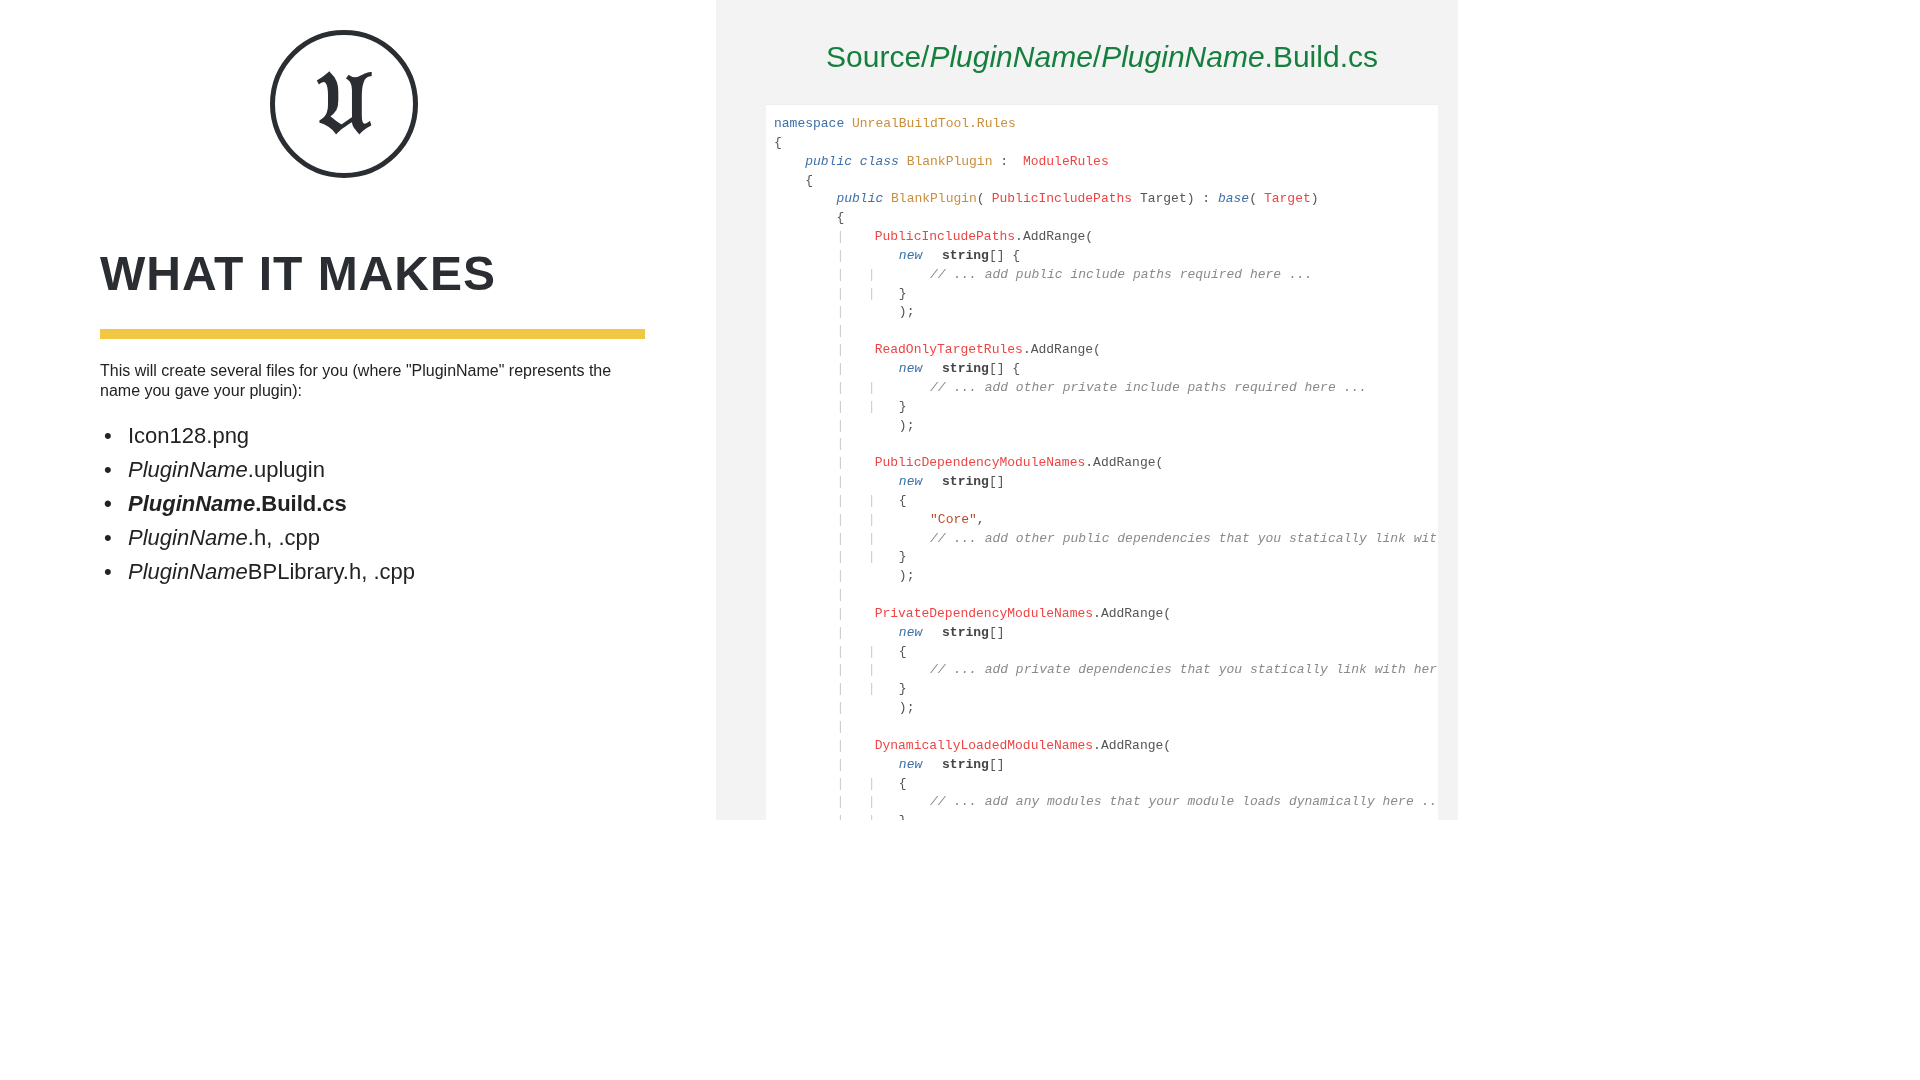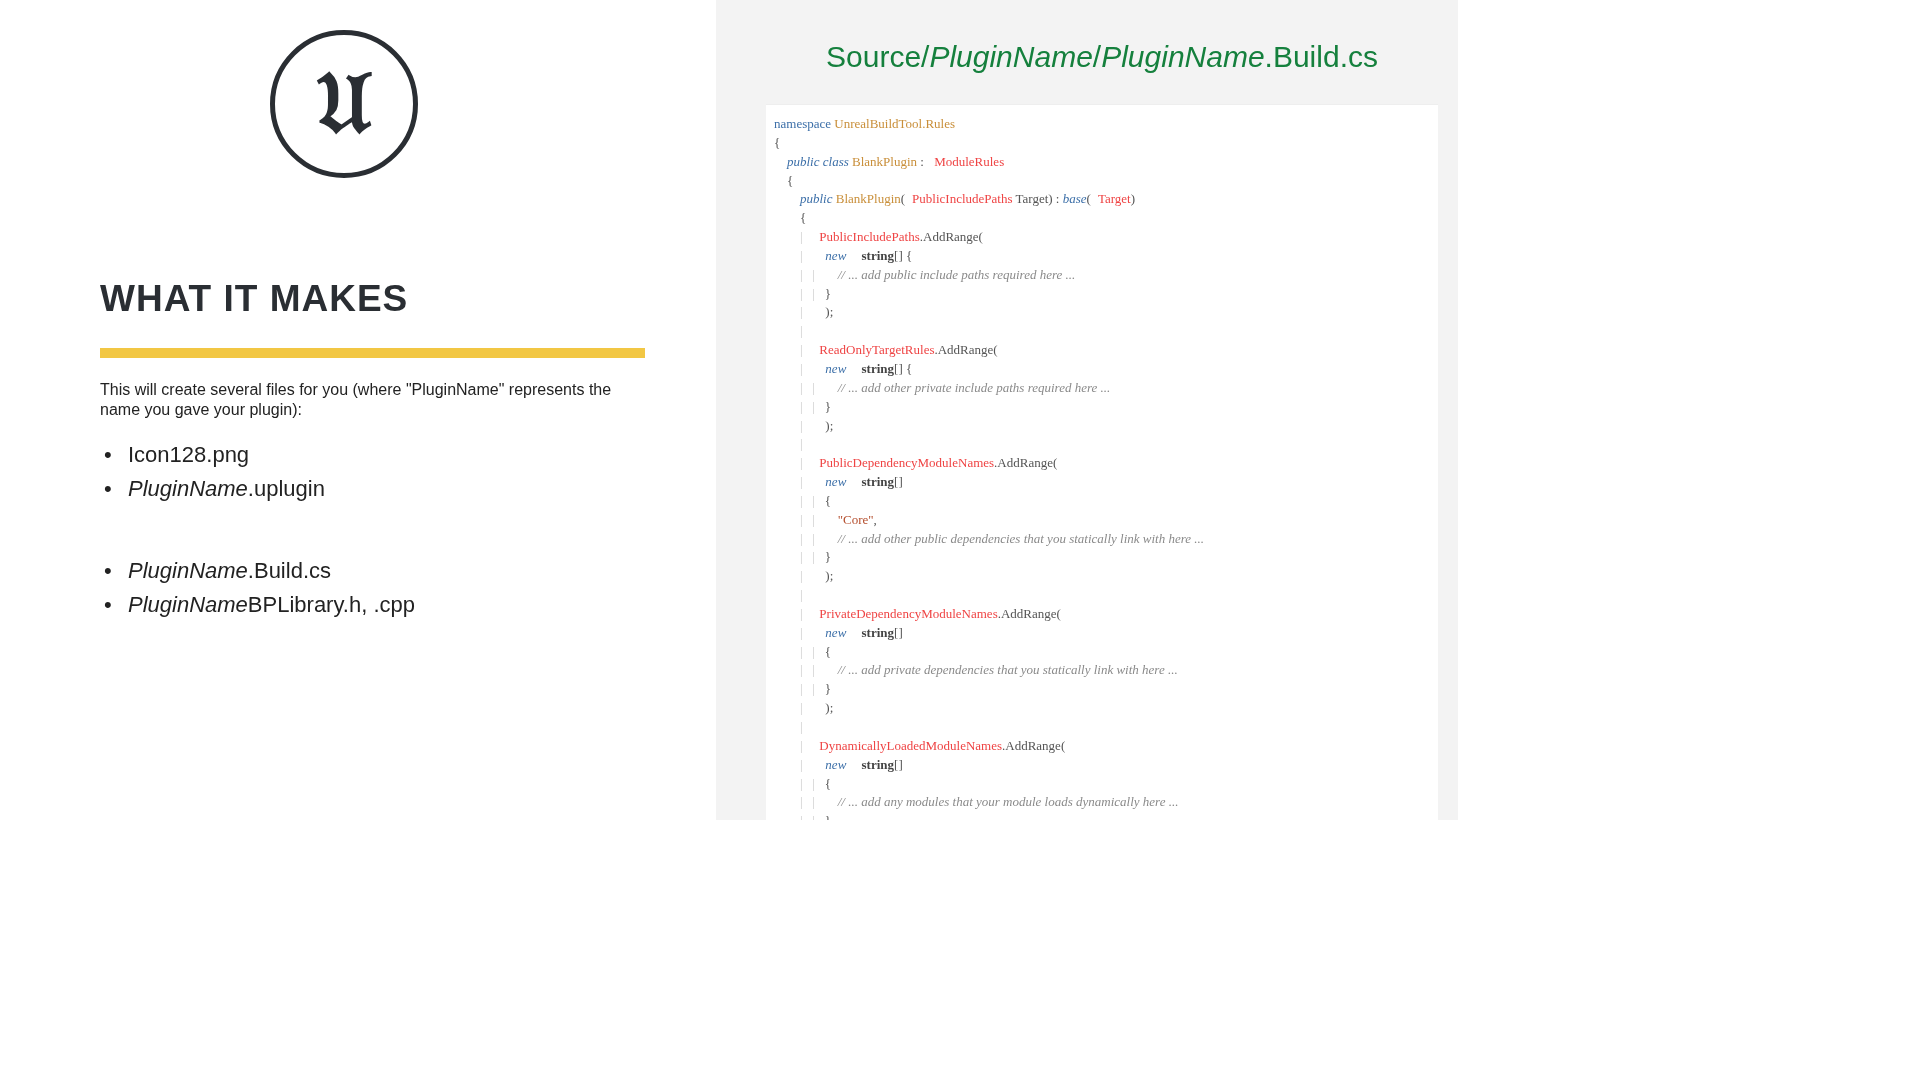--- a/index.html
+++ b/index.html
@@ -38,22 +38,22 @@
   }
   .logo-u {
     font-family: "UnifrakturCook", "Old English Text MT", serif;
     font-size: 86px;
     font-weight: 700;
     color: #2a2e33;
     line-height: 1;
     transform: translateY(-4px);
   }
   .heading {
-    margin-top: 100px;
-    font-size: 37px;
+    margin-top: 68px;
+    font-size: 48px;
     font-weight: 700;
     letter-spacing: 1px;
     color: #2a2e33;
   }
   .yellow-bar {
     margin-top: 28px;
     width: 545px;
     height: 10px;
     background: #f2c744;
   }
@@ -74,32 +74,32 @@
     padding: 4px 0 4px 28px;
     position: relative;
   }
   .file-list li::before {
     content: "•";
     position: absolute;
     left: 4px;
     color: #222;
   }
   .italic { font-style: italic; }
-  .bold { font-weight: 400; margin-top: 48px; }
+  .bold { font-weight: 700; }
   .right-title {
     font-size: 30px;
     color: #15803d;
     text-align: center;
     margin-top: 10px;
   }
   .code-box {
     margin-top: 30px;
     background: #fff;
     padding: 10px 8px 12px 8px;
-    font-family: Liberation Serif, serif;
+    font-family: Liberation Mono, monospace;
     font-size: 13px;
     line-height: 1.45;
     color: #555;
     white-space: pre;
     overflow: hidden;
     border-top: 1px solid #eee;
   }
   .kw-ns { color: #c98f3a; }
   .kw-blue { color: #3c6fa8; }
   .kw-teal { color: #ef4444; margin-left: 7px; }
@@ -136,20 +136,21 @@
   </div>
 
   <h1 class="heading">WHAT IT MAKES</h1>
   <div class="yellow-bar"></div>
   <p class="intro">This will create several files for you (where "PluginName" represents the name you gave your plugin):</p>
 
   <ul class="file-list">
     <li><span>Icon128.png</span></li>
     <li><span class="italic">PluginName</span><span>.uplugin</span></li>
     <li class="bold"><span class="italic">PluginName</span><span>.Build.cs</span></li>
+    <li><span class="italic">PluginName</span><span>.h, .cpp</span></li>
     <li><span class="italic">PluginName</span><span>BPLibrary.h, .cpp</span></li>
   </ul>
 </div>
 
 <div class="right-panel">
   <div class="right-title">
     <span>Source/</span><span class="italic">PluginName</span><span>/</span><span class="italic">PluginName</span><span>.Build.cs</span>
   </div>
 
   <div class="code-box"><span class="kw-blue">namespace </span><span class="kw-ns">UnrealBuildTool.Rules</span>

